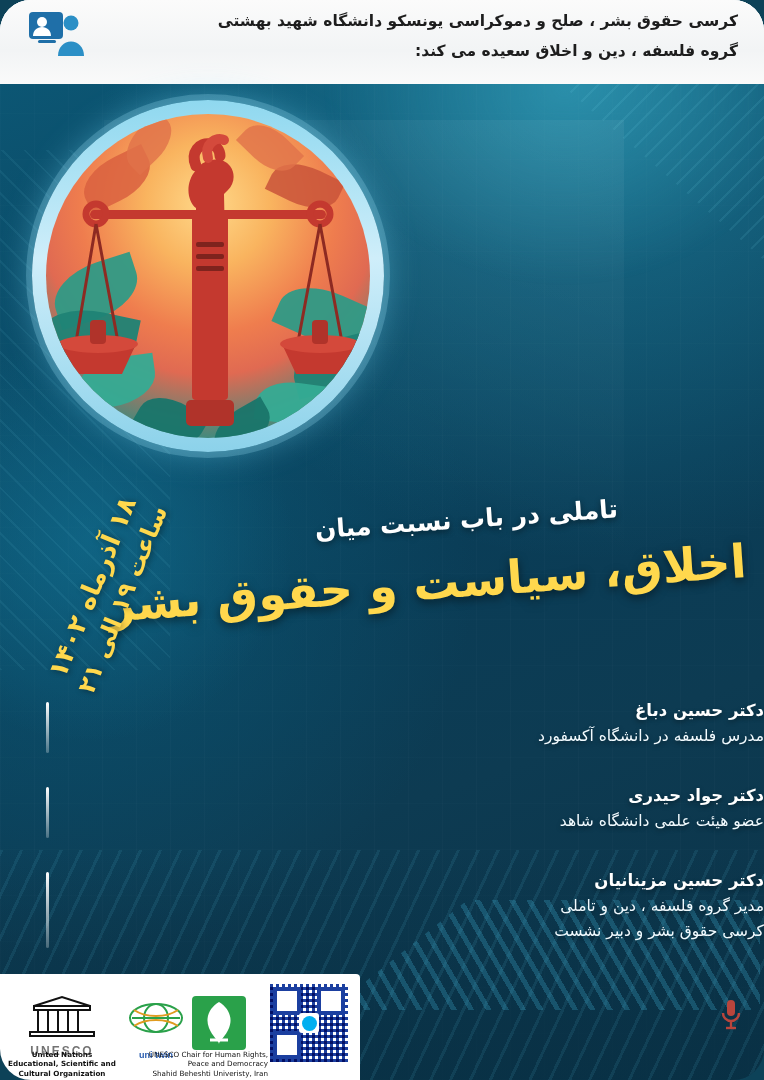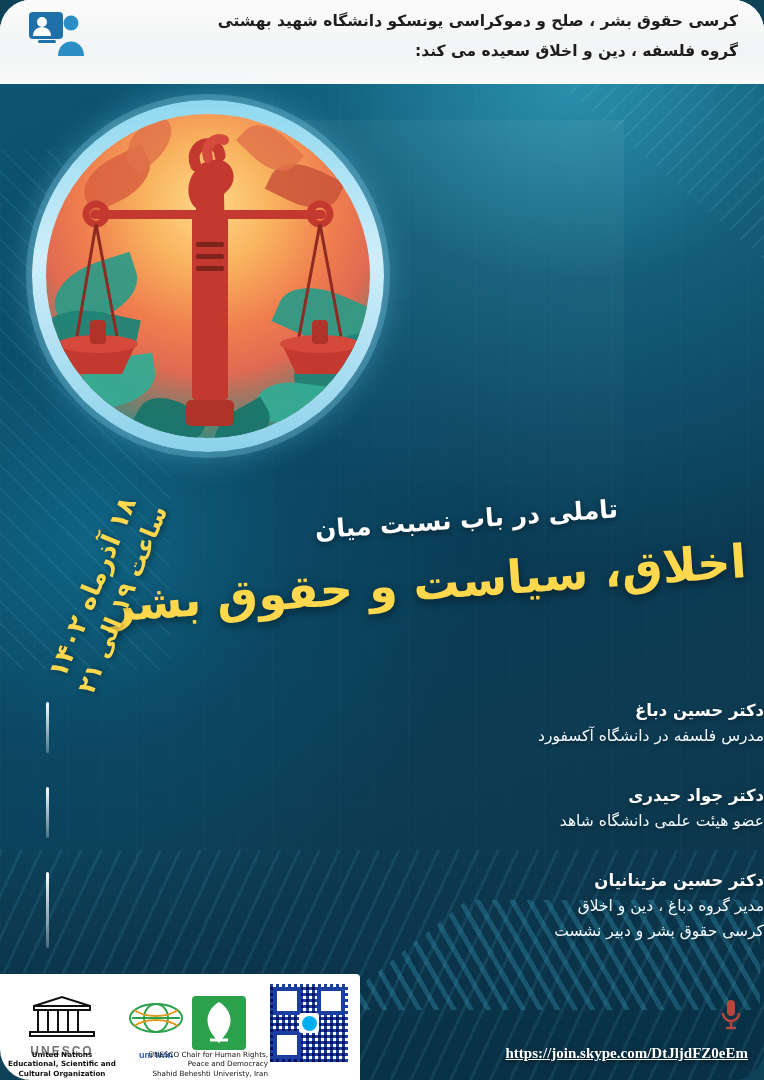--- a/index.html
+++ b/index.html
@@ -297,21 +297,21 @@
 
     <div class="speaker" style="margin-top:34px;">
       <div class="bar"></div>
       <div class="nm">دکتر جواد حیدری</div>
       <div class="rl">عضو هیئت علمی دانشگاه شاهد</div>
     </div>
 
     <div class="speaker" style="margin-top:34px;">
       <div class="bar"></div>
       <div class="nm">دکتر حسین مزینانیان</div>
-      <div class="rl">مدیر گروه دباغ ، دین و اخلاق</div>
+      <div class="rl">مدیر گروه فلسفه ، دین و تاملی</div>
       <div class="rl">کرسی حقوق بشر و دبیر نشست</div>
     </div>
 
   </div>
 
   <div class="footer-card">
 
     <div class="unesco-logo">
       <svg width="92" height="46" viewBox="0 0 92 46" xmlns="http://www.w3.org/2000/svg">
         <g stroke="#111" stroke-width="2" fill="none">
@@ -362,15 +362,14 @@
   </div>
 
   <div class="mic-icon">
     <svg width="26" height="34" viewBox="0 0 26 34" xmlns="http://www.w3.org/2000/svg">
       <rect x="9" y="2" width="8" height="16" rx="4" fill="#b9453c"></rect>
       <path d="M5 15a8 8 0 0 0 16 0" fill="none" stroke="#b9453c" stroke-width="2.4"></path>
       <path d="M13 23v6" stroke="#b9453c" stroke-width="2.4"></path>
       <path d="M8 30h10" stroke="#b9453c" stroke-width="2.4"></path>
     </svg>
   </div>
-  <a class="skype-link" href="#">https://join.skype.com/DtJljdFZ0eEm</a>
 
 </div>
 
 </body></html>

